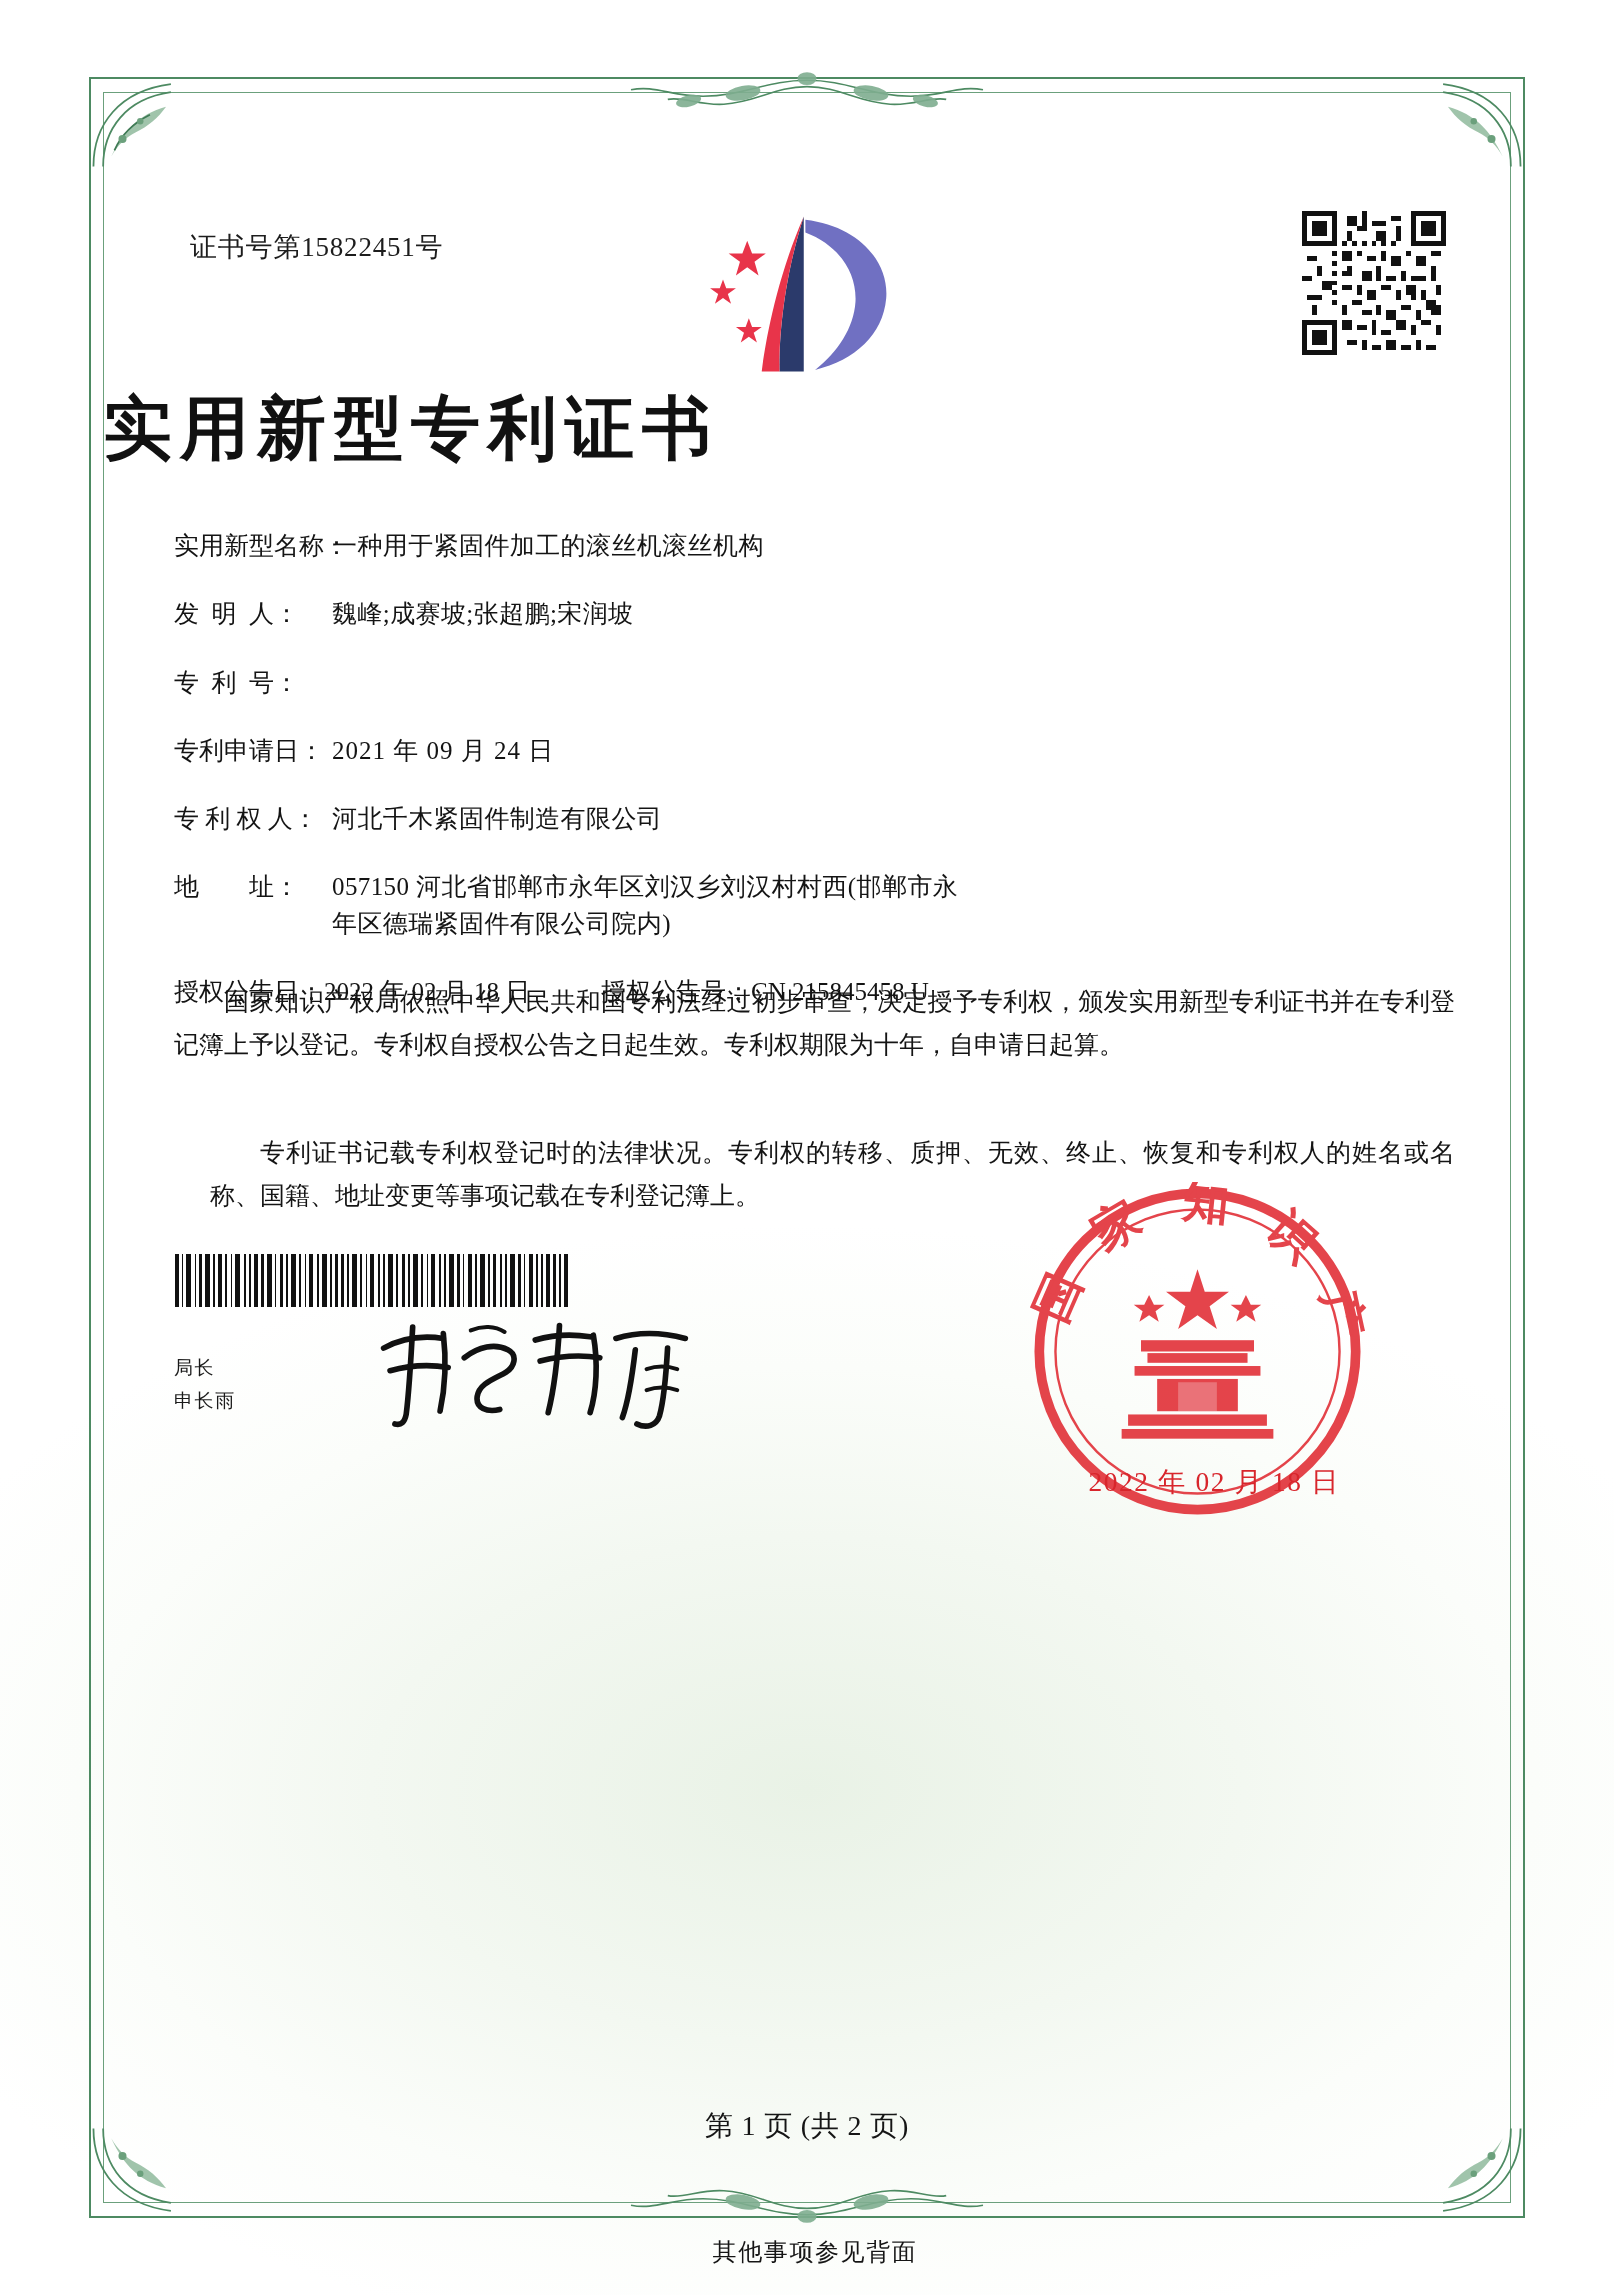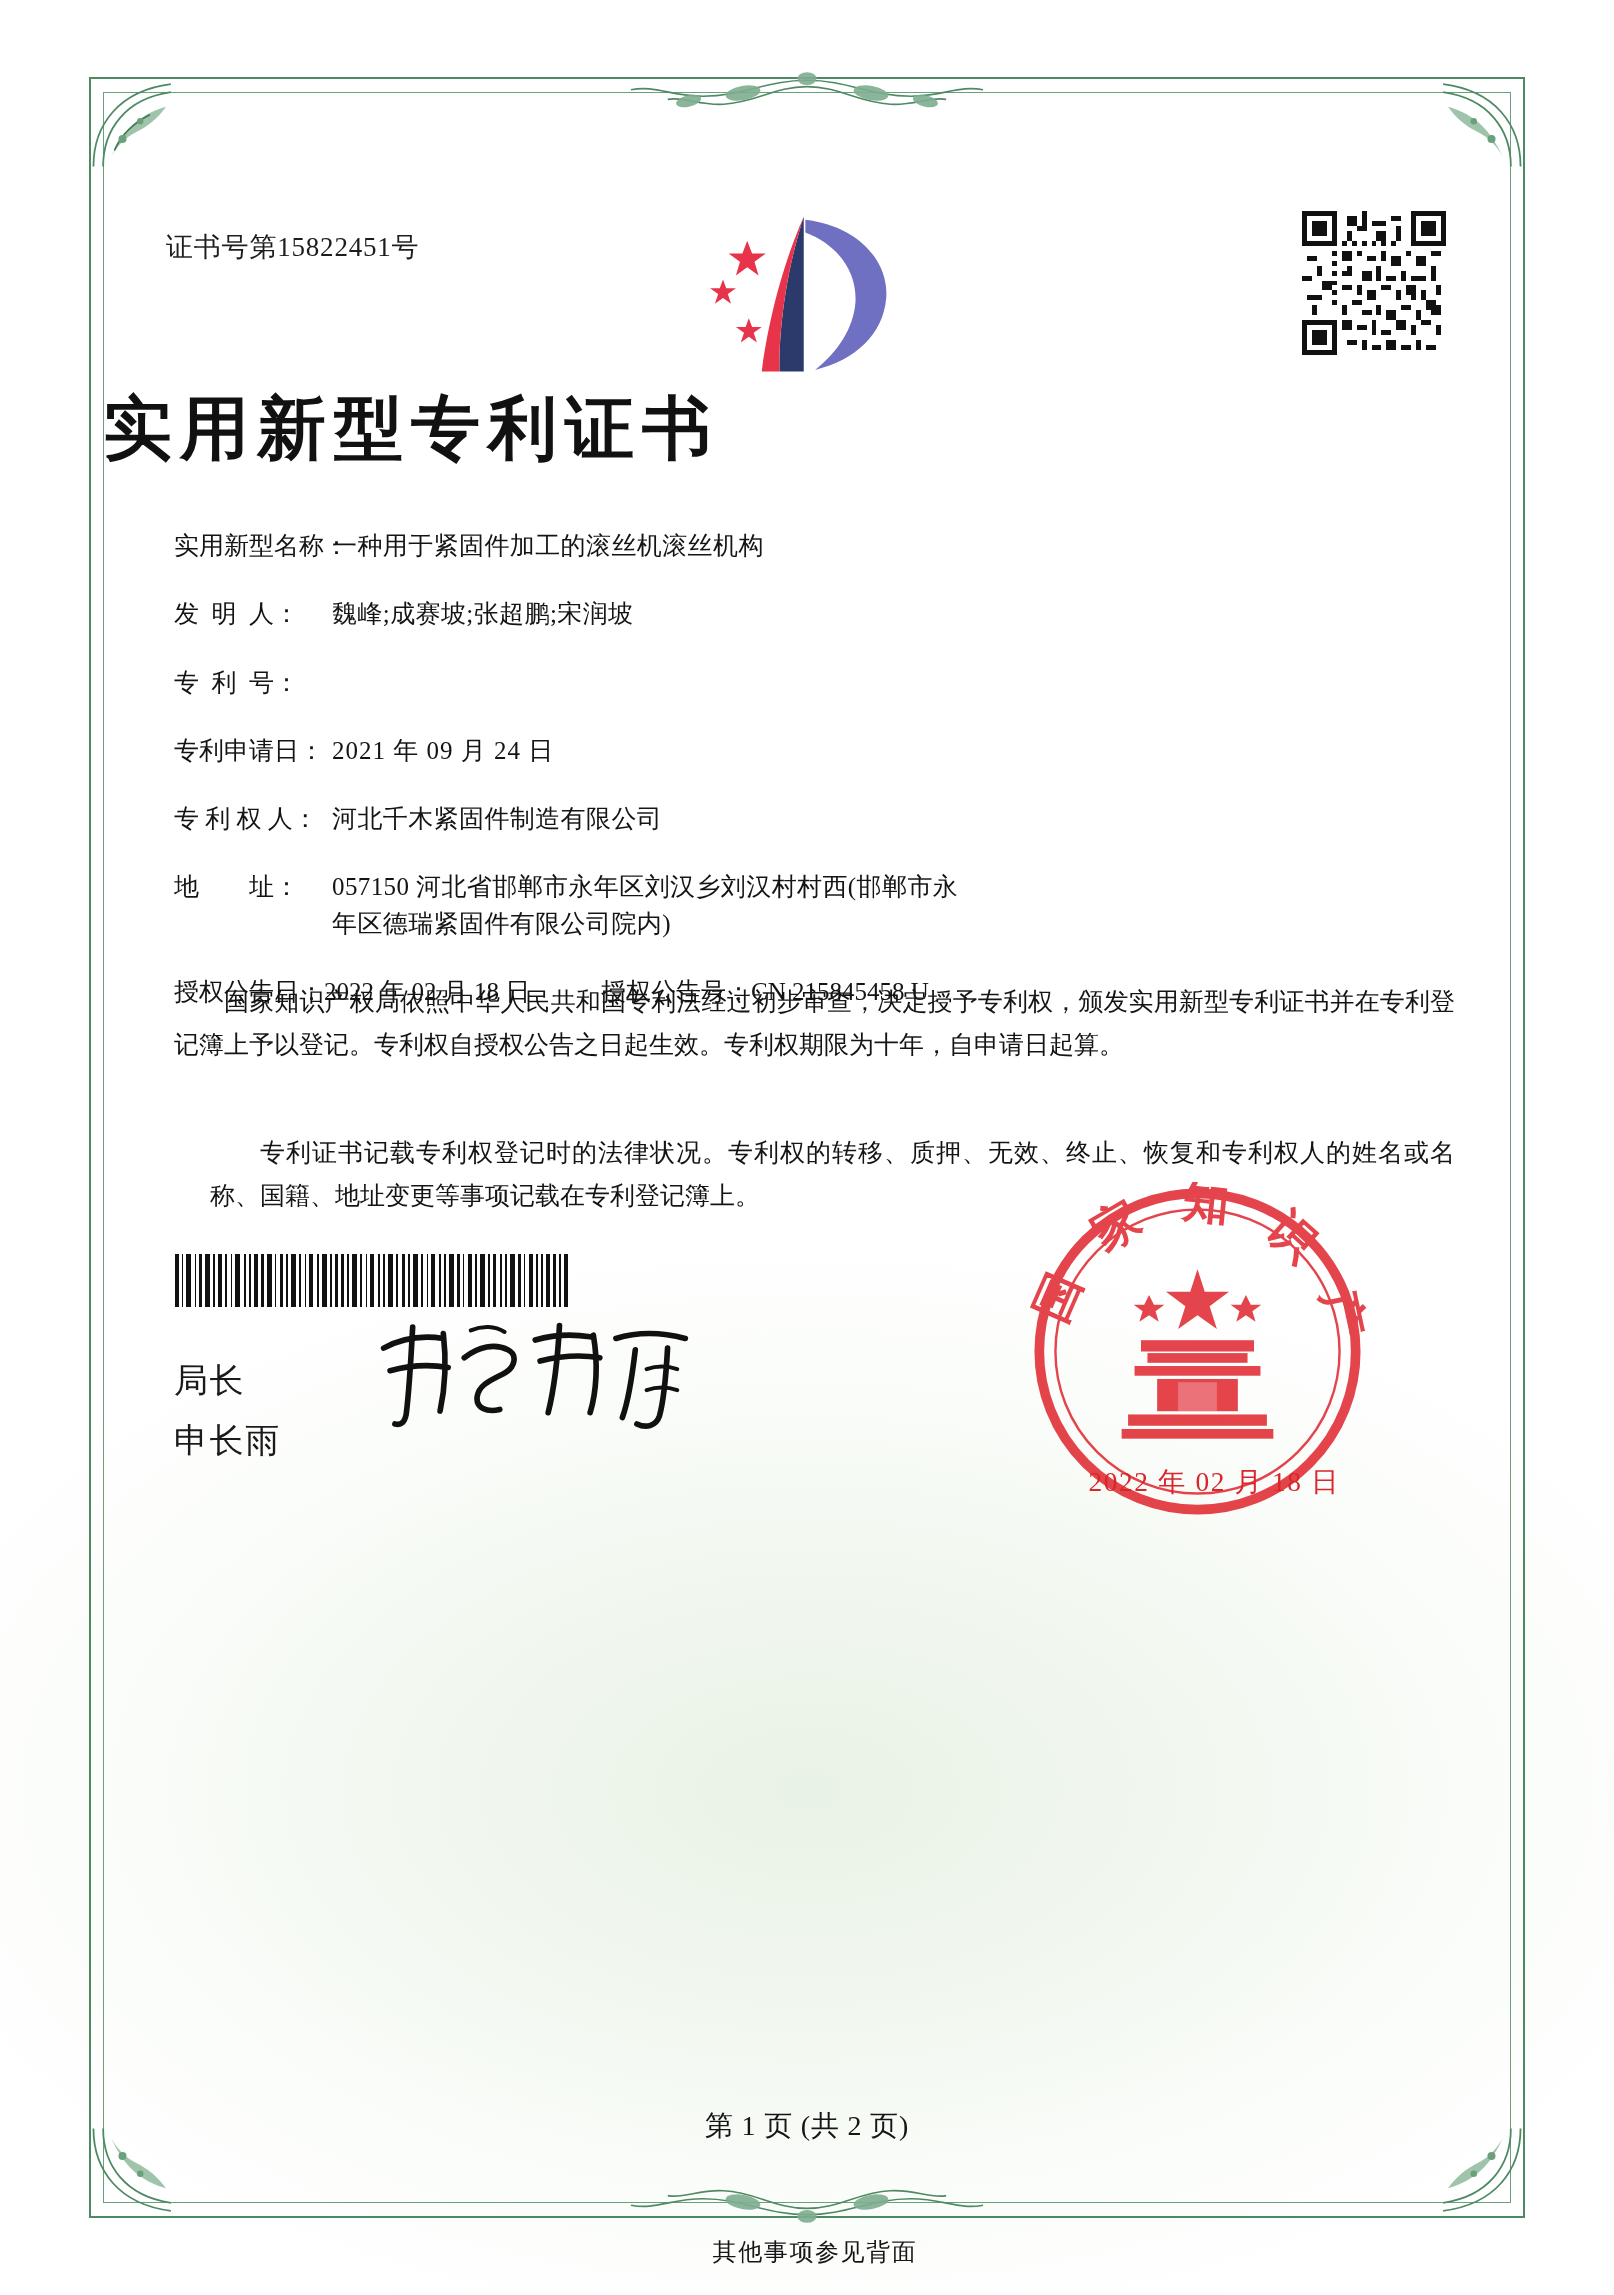--- a/index.html
+++ b/index.html
@@ -43,21 +43,21 @@
     position:absolute;left:50%;bottom:69px;transform:translateX(-50%) scaleY(-1);
     width:613px;height:56px;
   }
 
   
   .content{
     position:absolute;left:103px;top:92px;right:103px;bottom:92px;
   }
 
   .cert-no{
-    position:absolute;left:63px;top:137px;
+    position:absolute;left:87px;top:137px;
     font-size:27px;letter-spacing:0.8px;color:#1d1d1d;
     font-family:"Liberation Serif",serif;
   }
 
   
   .logo{
     position:absolute;left:50%;top:113px;transform:translateX(-50%);
     width:210px;height:186px;
   }
 
@@ -119,21 +119,21 @@
 
   
   .barcode{
     position:absolute;left:71px;top:1162px;
     width:404px;height:53px;
   }
 
   
   .sig-label{
     position:absolute;left:71px;top:1259px;
-    font-size:34px;line-height:1.75;letter-spacing:1.6px;
+    font-size:19px;line-height:1.75;letter-spacing:1.6px;
   }
   .signature{
     position:absolute;left:266px;top:1219px;
     width:339px;height:121px;
   }
 
   
   .seal{
     position:absolute;right:144px;top:1090px;
     width:339px;height:339px;

